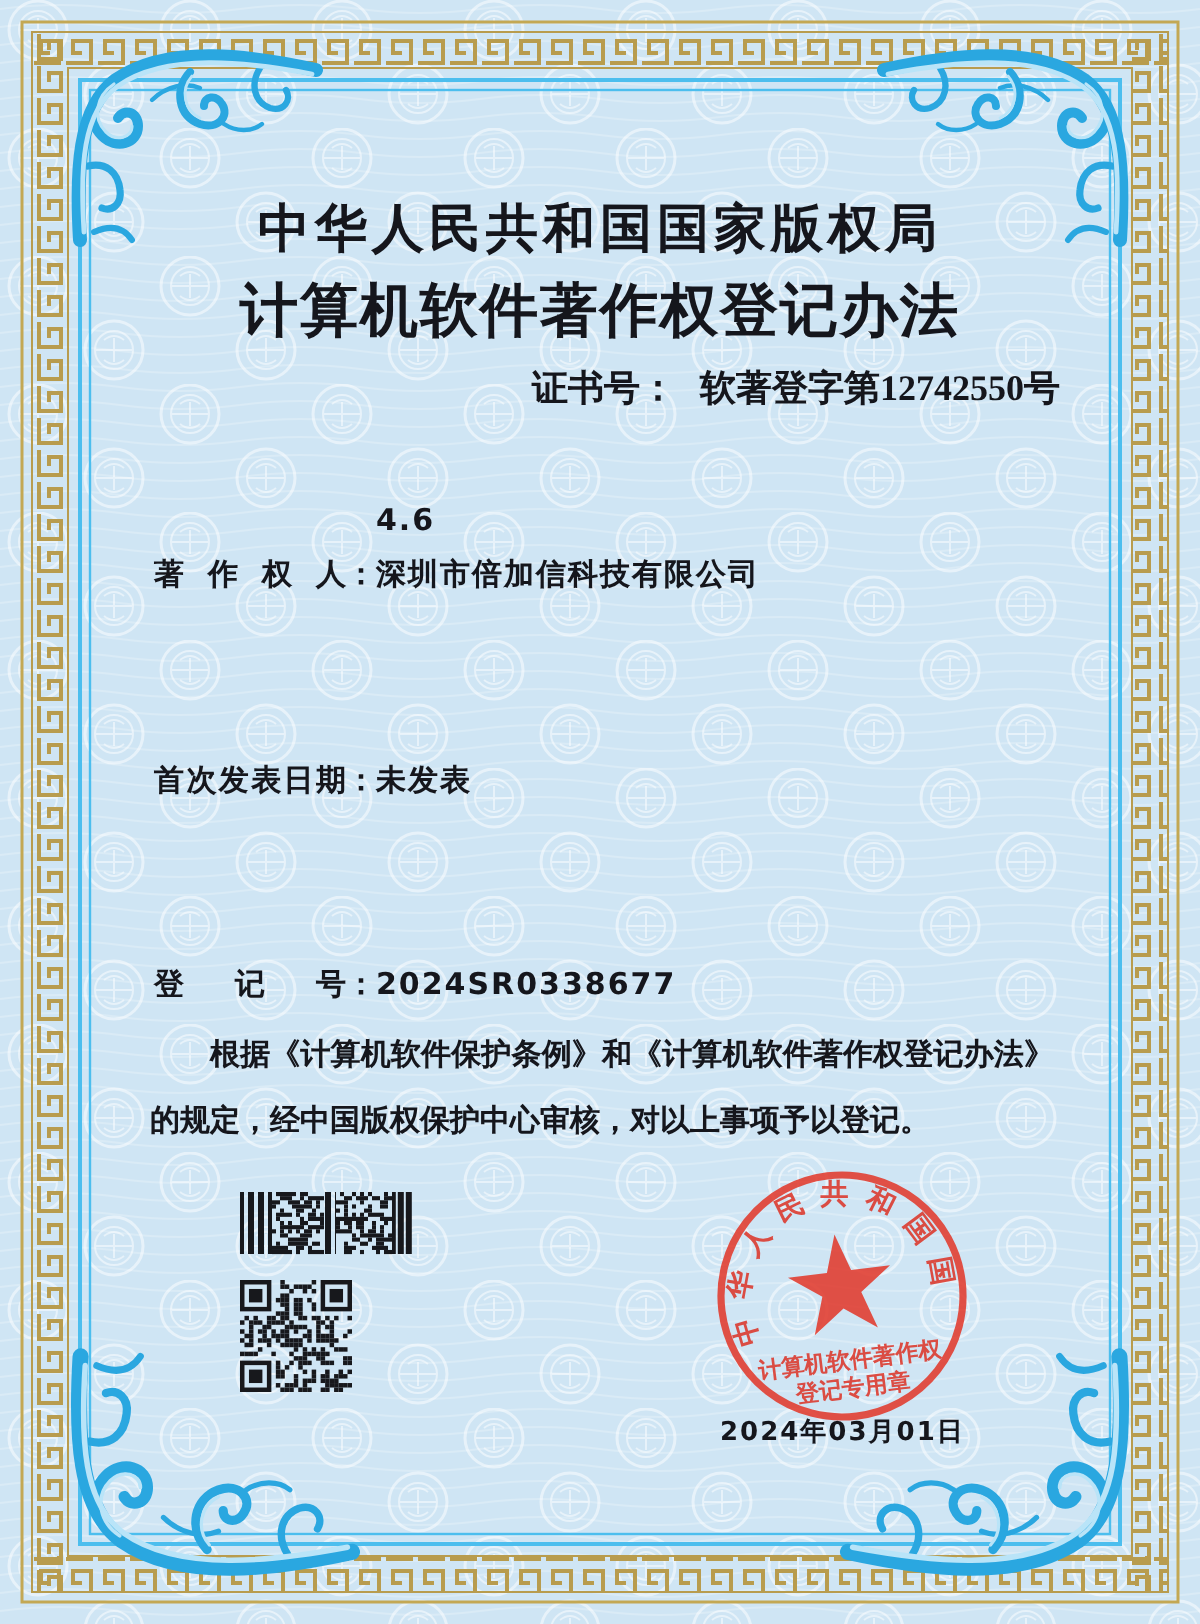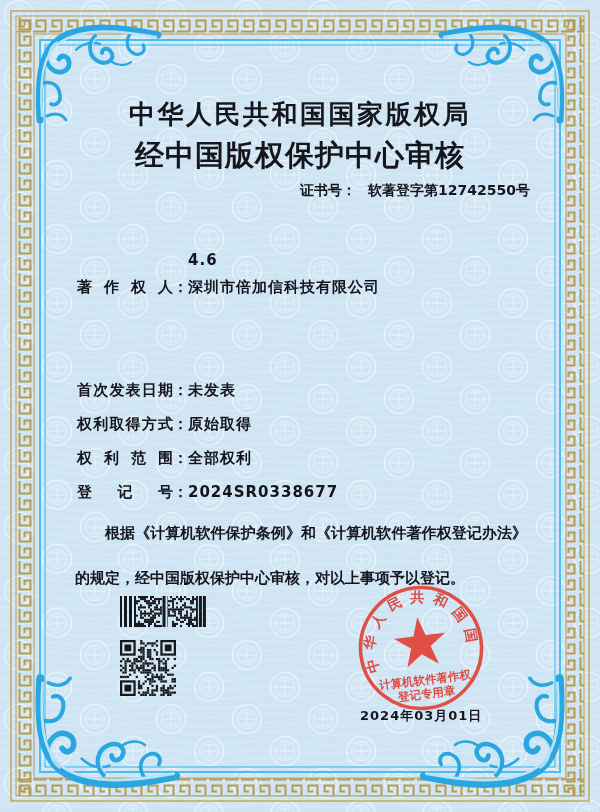--- a/index.html
+++ b/index.html
@@ -2,28 +2,28 @@
 <html><head>
 <meta charset="utf-8">
 <style>
   html,body{margin:0;padding:0;}
   body{width:600px;height:812px;font-family:"DejaVu Sans","Liberation Sans",sans-serif;}
   .cert{position:relative;width:600px;height:812px;background:#cfe5f4;overflow:hidden;}
   svg.layer{position:absolute;left:0;top:0;}
   .txt{position:absolute;color:#15161c;font-weight:700;white-space:nowrap;}
   .issuer{top:97px;left:0;width:100%;text-align:center;font-size:26px;letter-spacing:2.5px;}
   .title{top:136px;left:0;width:100%;text-align:center;font-size:29px;letter-spacing:1px;}
-  .certno{top:182px;right:70px;font-size:14px;}
+  .certno{top:182px;right:70px;font-size:18px;font-family:Liberation Serif, serif;}
   .certno .lbl{margin-right:12px;}
   .row{left:77px;font-size:15px;}
   .flabel{display:inline-block;width:96px;text-align:justify;text-align-last:justify;}
   .colon{display:inline-block;width:15px;}
   .fvalue{letter-spacing:1px;}
   .subline{left:188px;font-size:15px;letter-spacing:1px;}
-  .statement{top:511px;left:75px;width:452px;font-size:15px;line-height:45px;
+  .statement{top:511px;left:75px;width:452px;font-size:15px;line-height:33px;
              text-align:justify;text-indent:2em;white-space:normal;}
   .issue-date{top:707px;left:360px;font-size:13px;letter-spacing:1px;}
 </style>
 </head>
 <body>
 
 <div class="cert">
 
   <svg class="layer" width="600" height="812" viewBox="0 0 600 812">
     <defs>
@@ -554,44 +554,38 @@
       <polygon fill="#e23b2e" points="0,-27 6.1,-8.3 25.7,-8.3 9.8,3.2 15.9,21.8 0,10.3 -15.9,21.8 -9.8,3.2 -25.7,-8.3 -6.1,-8.3" transform="translate(0,-4)"></polygon>
       <text font-size="14" font-weight="700" fill="#dc372b" letter-spacing="7.5">
         <textPath href="#sealArc">中华人民共和国国家版权局</textPath>
       </text>
       <text x="0" y="36" text-anchor="middle" font-size="11.5" font-weight="700" fill="#dc372b">计算机软件著作权</text>
       <text x="0" y="50" text-anchor="middle" font-size="11.5" font-weight="700" fill="#dc372b">登记专用章</text>
     </g>
   </svg>
 
   <div class="txt issuer">中华人民共和国国家版权局</div>
-  <div class="txt title">经中国版权保护中心审核</div>
+  <div class="txt title">计算机软件著作权登记办法</div>
 
   <div class="txt certno">
     <span class="lbl">证书号：</span><span>软著登字第12742550号</span>
   </div>
 
   <div class="txt subline" style="top:251px">4.6</div>
 
   <div class="txt row" style="top:278px">
     <span class="flabel">著作权人</span><span class="colon">：</span><span class="fvalue">深圳市倍加信科技有限公司</span>
   </div>
 
 
   <div class="txt row" style="top:381px">
     <span class="flabel">首次发表日期</span><span class="colon">：</span><span class="fvalue">未发表</span>
   </div>
 
-  <div class="txt row" style="top:415px">
-    <span class="flabel">权利取得方式</span><span class="colon">：</span><span class="fvalue">原始取得</span>
-  </div>
-
-  <div class="txt row" style="top:449px">
-    <span class="flabel">权利范围</span><span class="colon">：</span><span class="fvalue">全部权利</span>
-  </div>
+
 
   <div class="txt row" style="top:483px">
     <span class="flabel">登记号</span><span class="colon">：</span><span class="fvalue">2024SR0338677</span>
   </div>
 
   <div class="txt statement">根据《计算机软件保护条例》和《计算机软件著作权登记办法》的规定，经中国版权保护中心审核，对以上事项予以登记。</div>
 
   <div class="txt issue-date">2024年03月01日</div>
 </div>
 

